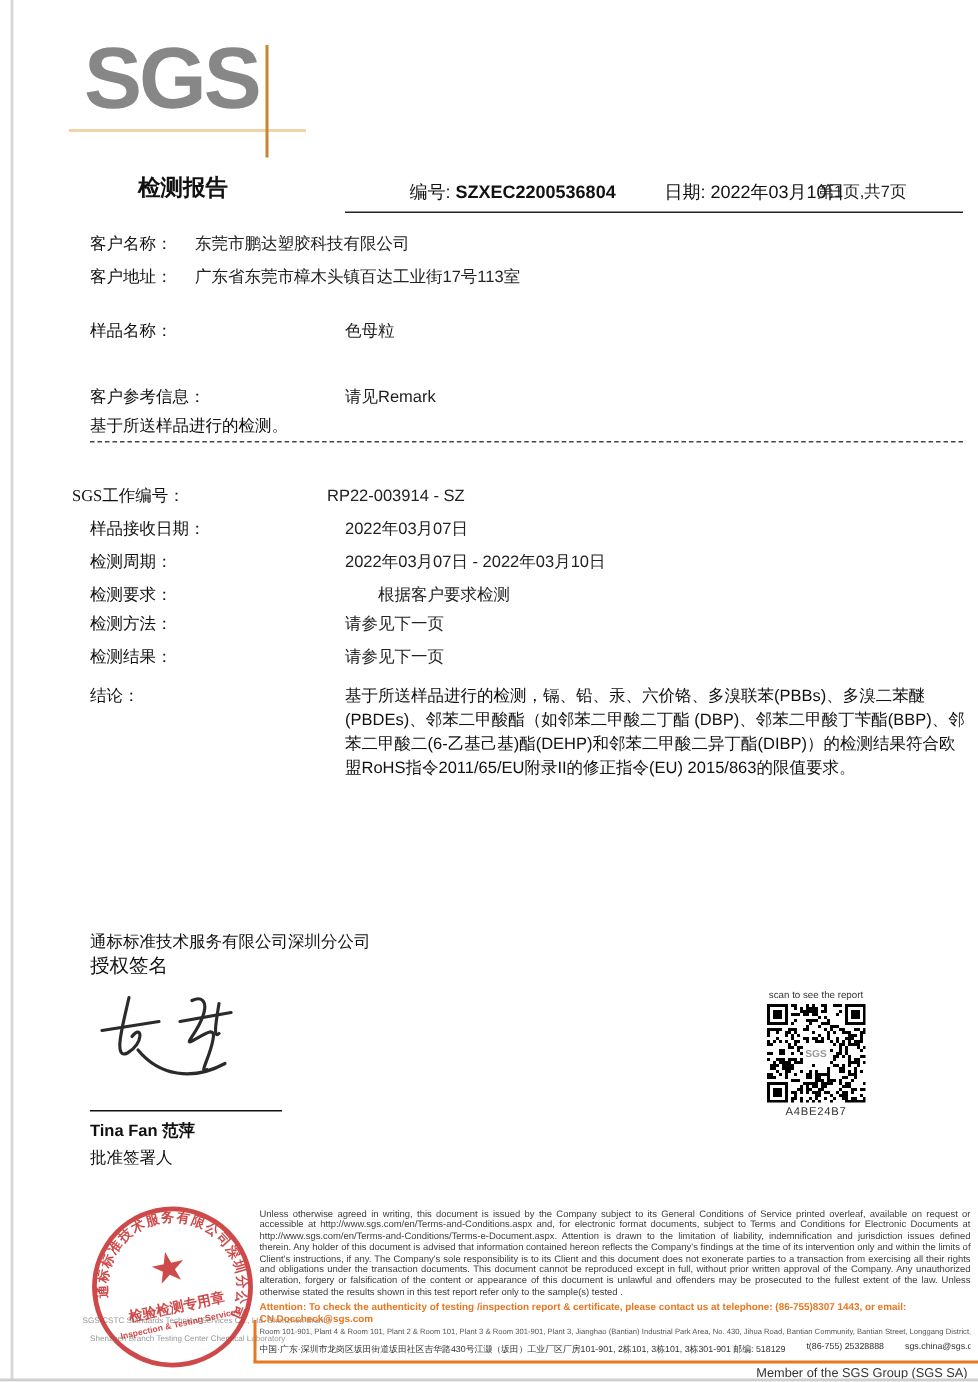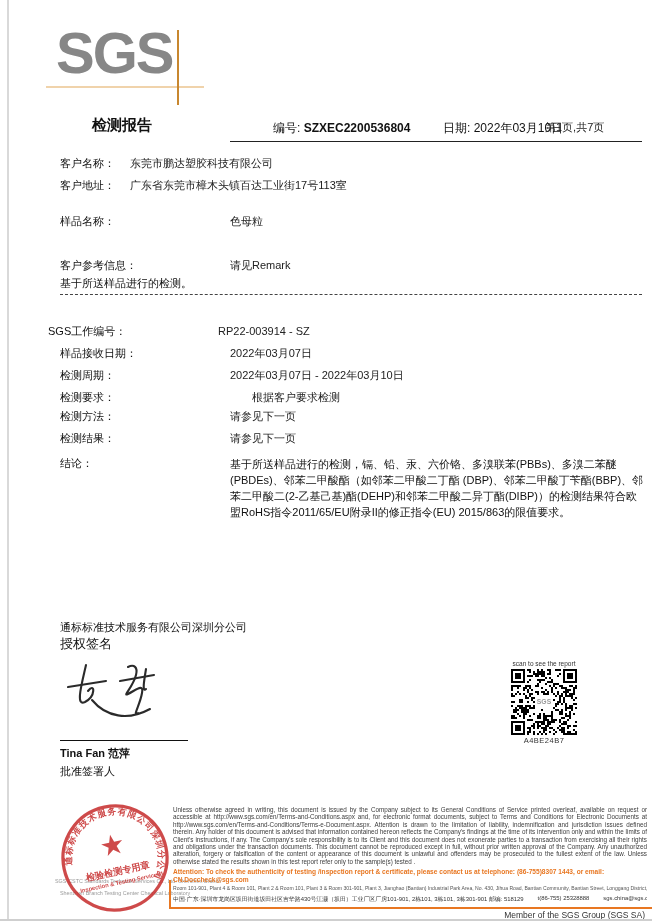--- a/index.html
+++ b/index.html
@@ -17,21 +17,21 @@
 
   .report-title{left:60px;top:116px;font-size:15px;font-weight:bold;color:#111;margin-left:32px;}
   .hdr-kv{font-size:12px;color:#111;white-space:nowrap;margin-left:43px;}
   .hdr-no{left:230px;top:120px;}
   .hdr-date{left:400px;top:120px;}
   .hdr-page{left:545px;top:120px;font-size:11px;}
   .hdr-line{left:230px;top:141px;width:412px;height:1px;background:#222;}
 
   
   .row{position:absolute;display:flex;font-size:11px;line-height:14px;white-space:nowrap;}
-  .row .lbl{color:#111;}
+  .row .lbl{color:#111;font-family:Liberation Serif, serif;}
   .g1 .lbl{width:70px;}
   .g2 .lbl{width:170px;}
   .note{font-size:11px;color:#111;}
   .dashed{left:60px;top:294px;width:582px;border-top:1px dashed #444;height:0;}
 
   .conclusion{left:230px;top:456px;width:414px;font-size:11px;line-height:16px;
               color:#111;white-space:normal;text-align:left;}
 
   
   .sig-company{left:60px;top:620px;font-size:11px;color:#111;}
@@ -123,21 +123,21 @@
   <div class="row g2" style="left:60px;top:409px;">
     <span class="lbl">检测方法：</span>
     <span class="val">请参见下一页</span>
   </div>
   <div class="row g2" style="left:60px;top:431px;">
     <span class="lbl">检测结果：</span>
     <span class="val">请参见下一页</span>
   </div>
 
   <div class="abs note" style="left:60px;top:456px;">结论：</div>
-  <div class="abs conclusion">基于所送样品进行的检测，镉、铅、汞、六价铬、多溴联苯(PBBs)、多溴二苯醚(PBDEs)、邻苯二甲酸酯（如邻苯二甲酸二丁酯 (DBP)、邻苯二甲酸丁苄酯(BBP)、邻苯二甲酸二(2-乙基己基)酯(DEHP)和邻苯二甲酸二异丁酯(DIBP)）的检测结果符合欧盟RoHS指令2011/65/EU附录II的修正指令(EU) 2015/863的限值要求。</div>
+  <div class="abs conclusion">基于所送样品进行的检测，镉、铅、汞、六价铬、多溴联苯(PBBs)、多溴二苯醚(PBDEs)、邻苯二甲酸酯（如邻苯二甲酸二丁酯 (DBP)、邻苯二甲酸丁苄酯(BBP)、邻苯二甲酸二(6-乙基己基)酯(DEHP)和邻苯二甲酸二异丁酯(DIBP)）的检测结果符合欧盟RoHS指令2011/65/EU附录II的修正指令(EU) 2015/863的限值要求。</div>
 
   <div class="abs sig-company">通标标准技术服务有限公司深圳分公司</div>
   <div class="abs sig-auth">授权签名</div>
   <svg class="abs sig-svg" width="140" height="85" viewBox="0 0 140 85">
     <g fill="none" stroke="#141414" stroke-width="2.1" stroke-linecap="round" opacity="0.9">
       <path d="M6 32 L44 26"></path>
       <path d="M24 10 C20 28 13 52 23 47 C34 41 33 27 26 36"></path>
       <path d="M30 45 C44 62 66 66 88 54"></path>
       <path d="M58 26 L92 20"></path>
       <path d="M66 12 C72 9 76 12 74 20 C71 32 60 42 66 39 C74 35 82 28 80 38 C78 50 70 62 76 58"></path>

